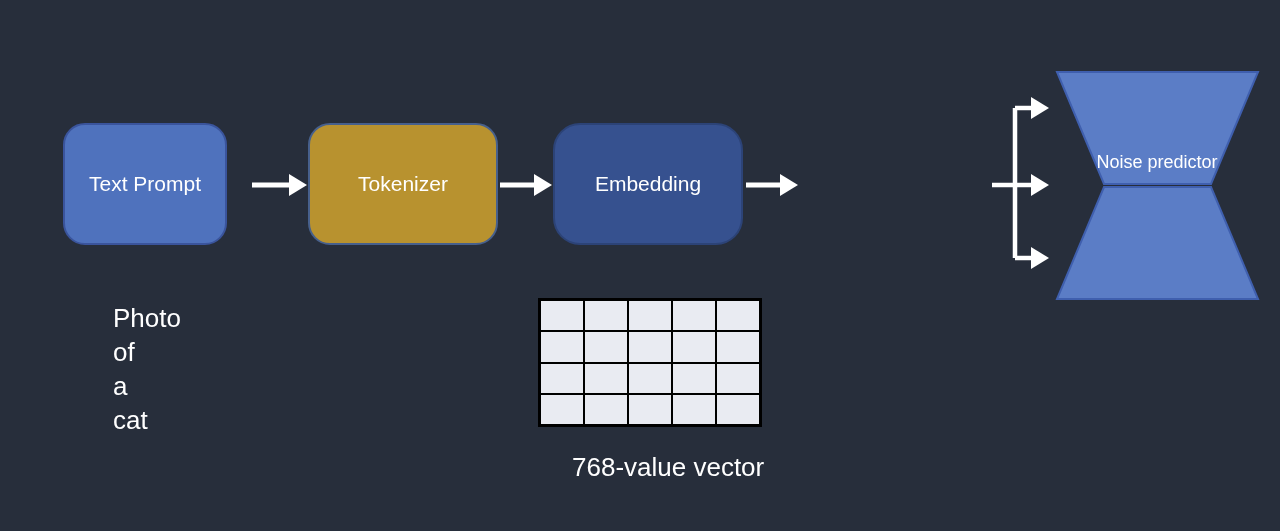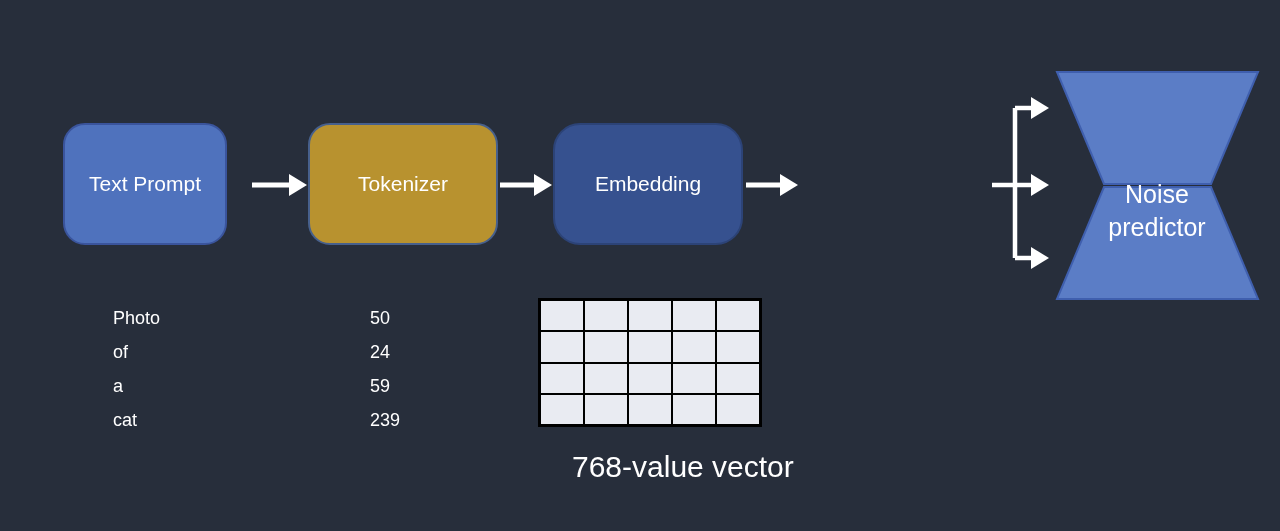--- a/index.html
+++ b/index.html
@@ -48,30 +48,29 @@
   #box-text-prompt { left: 63px;  width: 164px; background: var(--text-prompt-fill); border-color: var(--text-prompt-border); }
   #box-tokenizer   { left: 308px; width: 190px; background: var(--tokenizer-fill);   border-color: var(--tokenizer-border); }
   #box-embedding   { left: 553px; width: 190px; background: var(--embedding-fill);   border-color: var(--embedding-border); border-radius: 27px; }
   #box-transformer { left: 802px; width: 186px; background: var(--transformer-fill); border-color: var(--transformer-border); }
   #box-transformer .wrap-label { display: inline-block; width: 130px; line-height: 34px; }
 
   .noise-label {
     position: absolute;
     left: 1077px; top: 146px; width: 160px;
     text-align: center;
-    font-size: 25px;
+    font-size: 18px;
     line-height: 33px;
     color: var(--text);
-    margin-top: 32px;
   }
 
   .word-col, .id-col {
     position: absolute;
     top: 301px;
-    font-size: 18px;
+    font-size: 26px;
     line-height: 34px;
     color: var(--text);
   }
   .word-col { left: 113px; }
   .id-col   { left: 370px; }
   .word-col div, .id-col div { height: 34px; }
 
   #vector-grid {
     position: absolute;
     left: 538px; top: 298px;
@@ -82,21 +81,21 @@
     background: var(--grid-border);
   }
   .vcell {
     border: 1px solid var(--grid-border);
     background: var(--grid-cell-fill);
   }
 
   .grid-caption {
     position: absolute;
     left: 572px; top: 450px;
-    font-size: 30px;
+    font-size: 26px;
     line-height: 34px;
     color: var(--text);
   }
 </style>
 </head>
 <body>
 
 <div id="canvas">
 
   <svg id="overlay" viewBox="0 0 1280 531" xmlns="http://www.w3.org/2000/svg">
@@ -138,26 +137,20 @@
 
   <div class="noise-label">Noise predictor</div>
 
   <div class="word-col">
     <div>Photo</div>
     <div>of</div>
     <div>a</div>
     <div>cat</div>
   </div>
 
-  <div class="id-col">
-    <div>50</div>
-    <div>24</div>
-    <div>59</div>
-    <div>239</div>
-  </div>
 
   <div id="vector-grid" style="grid-template-columns: repeat(5, 1fr); grid-template-rows: repeat(4, 1fr);">
       <div class="vcell"></div>
       <div class="vcell"></div>
       <div class="vcell"></div>
       <div class="vcell"></div>
       <div class="vcell"></div>
       <div class="vcell"></div>
       <div class="vcell"></div>
       <div class="vcell"></div>

